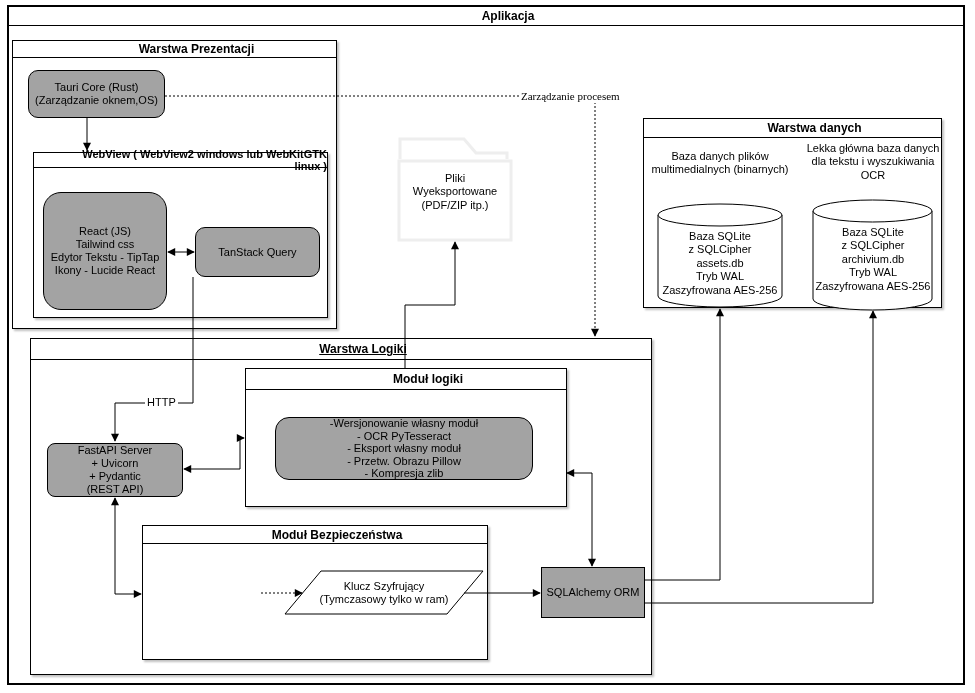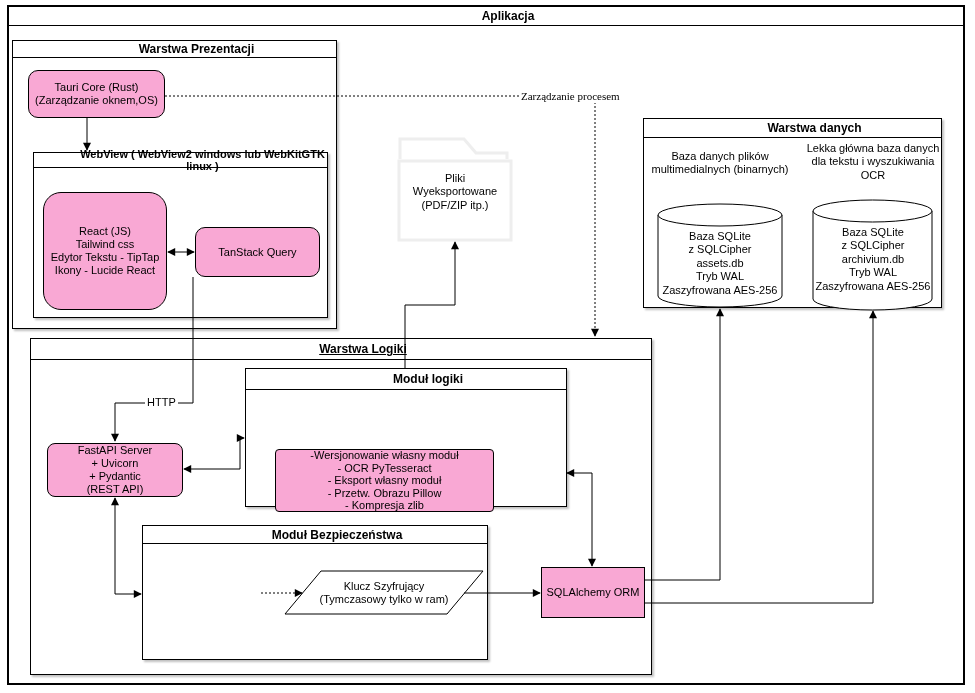--- a/index.html
+++ b/index.html
@@ -7,26 +7,26 @@
     position:relative;width:975px;height:693px;background:#ffffff;overflow:hidden;
     font-family:"Liberation Sans", sans-serif;color:#000;
   }
   .group{
     position:absolute;border:1px solid #000;background:#fff;
     box-shadow:2px 2px 2px rgba(0,0,0,0.25);box-sizing:border-box;
   }
   .group.noshadow{box-shadow:none;}
   .group .hd{
     border-bottom:1px solid #000;font-weight:bold;font-size:12px;
-    display:flex;align-items:center;justify-content:center;text-align:center;
+    display:flex;align-items:center;justify-content:center;text-align:right;
     white-space:pre-line;box-sizing:border-box;padding-left:44px;
   }
   .group .hd.small{font-size:11px;}
   .node{
-    position:absolute;border:1px solid #000;background:#f9a8d4;border-radius:10px;
+    position:absolute;border:1px solid #000;background:#a3a3a3;border-radius:10px;
     display:flex;align-items:center;justify-content:center;text-align:center;
     font-size:11px;line-height:1.18;white-space:pre-line;box-sizing:border-box;z-index:3;
   }
   .lbl{
     position:absolute;text-align:center;font-size:11px;line-height:1.22;
     white-space:pre-line;z-index:4;
   }
   .edge-lbl{
     position:absolute;background:#fff;font-size:11px;line-height:13px;
     padding:0 2px;z-index:5;white-space:nowrap;
@@ -118,21 +118,21 @@
     <span>React (JS)
 Tailwind css
 Edytor Tekstu - TipTap
 Ikony - Lucide React</span>
   </div>
 
   <div class="node" style="left:195px;top:227px;width:125px;height:50px;">
     <span>TanStack Query</span>
   </div>
 
-  <div class="node" style="left:275px;top:417px;width:219px;height:63px;border-radius:4px;line-height:1.13;margin-top:32px;">
+  <div class="node" style="left:275px;top:417px;width:258px;height:63px;border-radius:14px;line-height:1.13;">
     <span>-Wersjonowanie własny moduł
 - OCR PyTesseract
 - Eksport własny moduł
 - Przetw. Obrazu Pillow
 - Kompresja zlib</span>
   </div>
 
   <div class="node" style="left:47px;top:443px;width:136px;height:54px;border-radius:8px;">
     <span>FastAPI Server
 + Uvicorn

